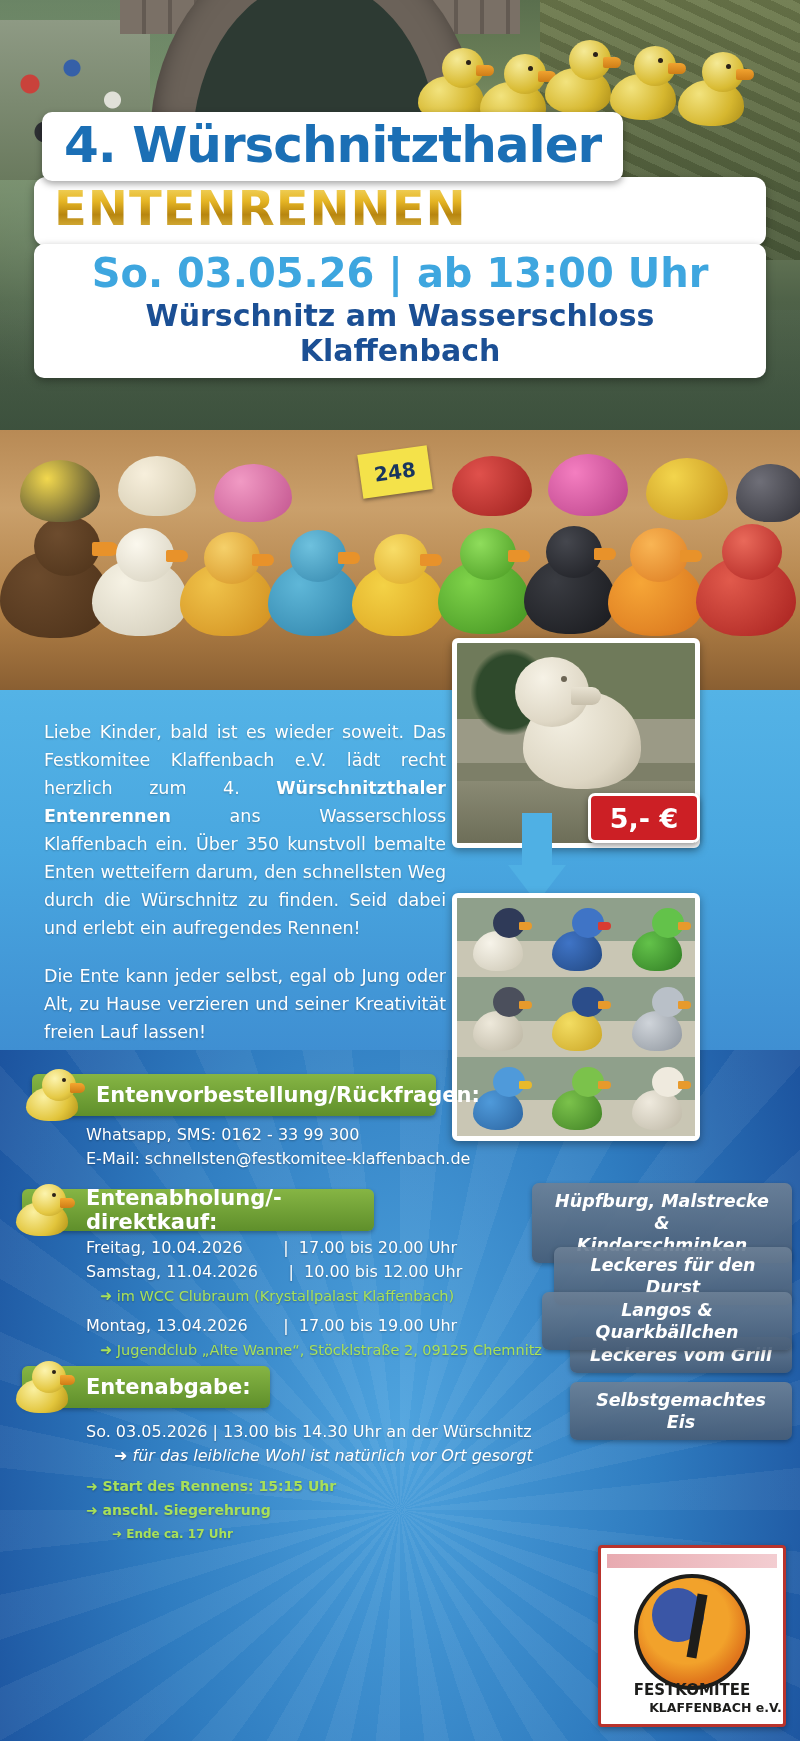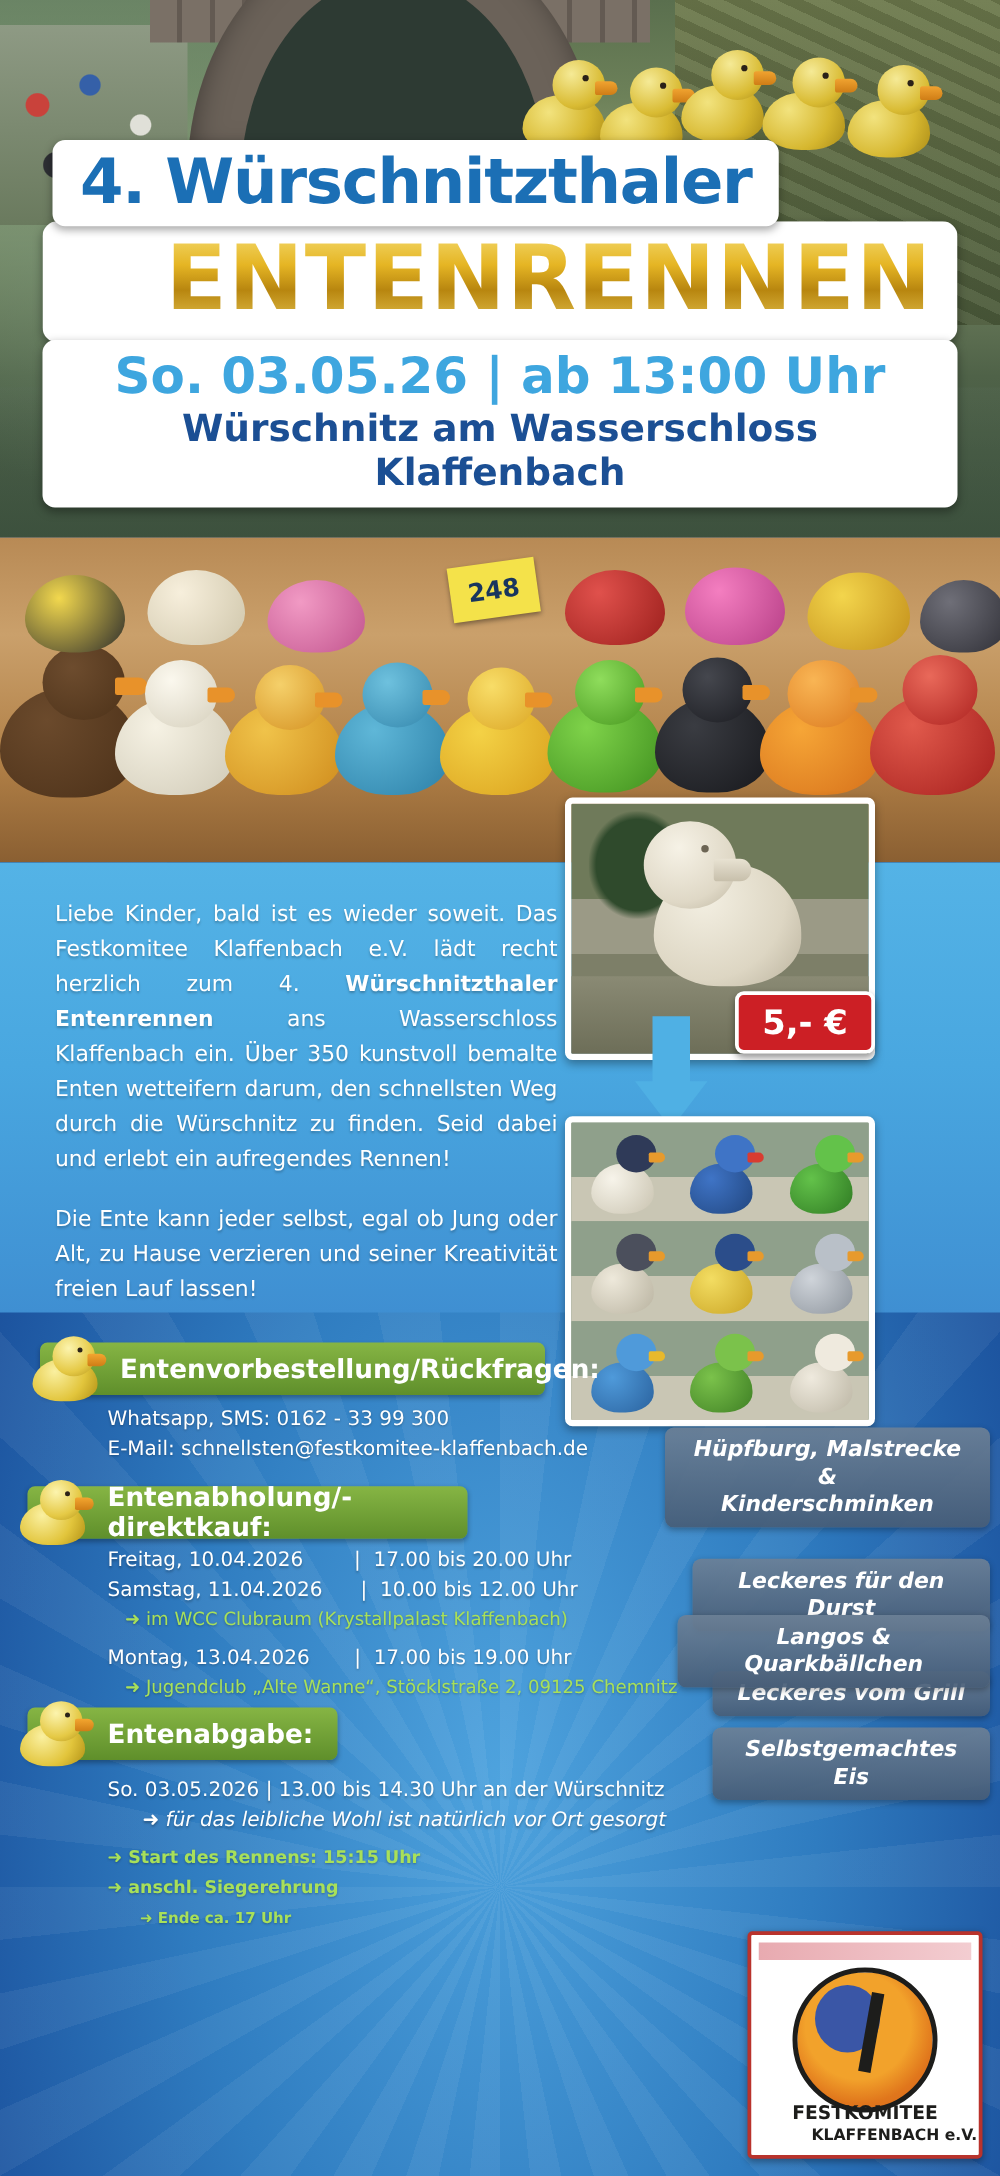--- a/index.html
+++ b/index.html
@@ -81,22 +81,22 @@
     margin-left: 8px;
     font-size: 50px; font-weight: bold; letter-spacing: -1px;
     color: #1b6fb5; white-space: nowrap;
     box-shadow: 0 3px 7px rgba(0,0,0,.35);
     font-family: "DejaVu Sans", sans-serif;
   }
   .title-line2 {
     display: block; margin-top: -4px;
     background: #fff; border-radius: 12px;
     padding: 3px 20px 10px 20px;
-    font-size: 72px; font-weight: bold; letter-spacing: 1px;
-    text-align: right;
+    font-size: 48px; font-weight: bold; letter-spacing: 1px;
+    text-align: left;
     background-clip: padding-box;
     box-shadow: 0 3px 8px rgba(0,0,0,.35);
     font-family: "DejaVu Sans", sans-serif;
   }
   .title-line2 span {
     background: linear-gradient(180deg,#f6e07a 0%,#e5b524 38%,#b8860f 62%,#e8c855 100%);
     -webkit-background-clip: text; background-clip: text; color: transparent;
     -webkit-text-fill-color: transparent;
   }
   .date-box {
@@ -505,21 +505,21 @@
     <span>Entenabgabe:</span>
   </div>
   <div class="info" style="left:86px;top:1420px;width:470px;">
     <div>So. 03.05.2026 | 13.00 bis 14.30 Uhr an der Würschnitz</div>
     <div class="it" style="padding-left:28px;">➜  für das leibliche Wohl ist natürlich vor Ort gesorgt</div>
     <div class="grn-bold" style="margin-top:6px;">➜ Start des Rennens: 15:15 Uhr</div>
     <div class="grn-bold">➜ anschl. Siegerehrung</div>
     <div class="grn-bold" style="padding-left:26px;font-size:12px;">➜ Ende ca. 17 Uhr</div>
   </div>
 
-  <div class="banner" style="top:1142px;width:260px;white-space:pre-line;">Hüpfburg, Malstrecke &amp;
+  <div class="banner" style="top:1183px;width:260px;white-space:pre-line;">Hüpfburg, Malstrecke &amp;
 Kinderschminken</div>
   <div class="banner" style="top:1247px;width:238px;">Leckeres für den Durst</div>
   <div class="banner" style="top:1337px;width:222px;">Leckeres vom Grill</div>
   <div class="banner" style="top:1292px;width:250px;">Langos &amp; Quarkbällchen</div>
   <div class="banner" style="top:1382px;width:222px;">Selbstgemachtes Eis</div>
 
   <div class="logo">
     <div class="logo-top"></div>
     <div class="logo-circle"></div>
     <div class="logo-text">

